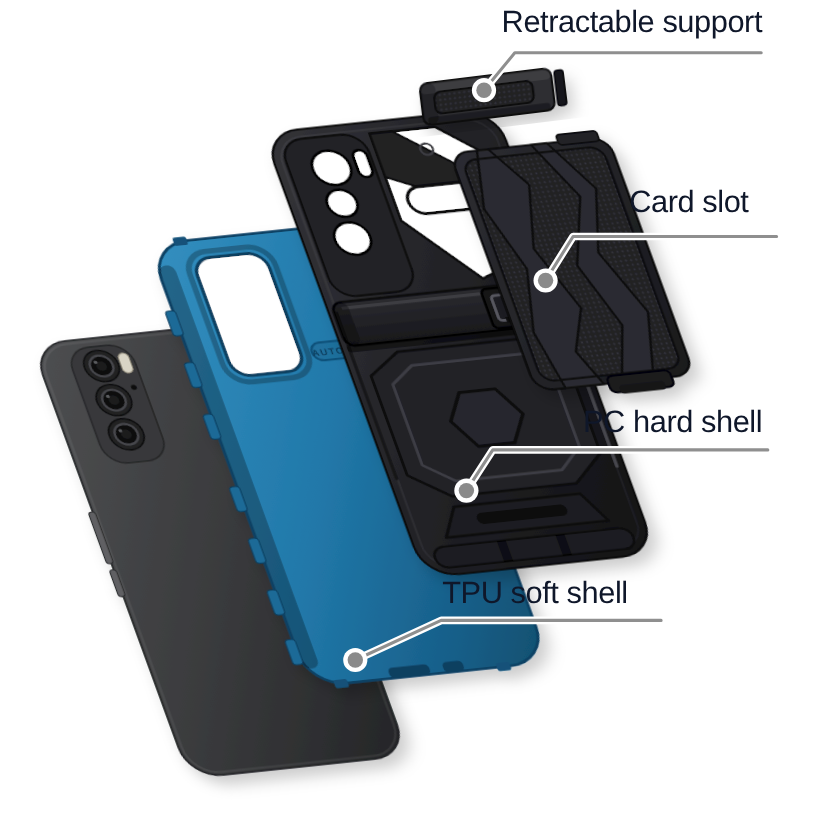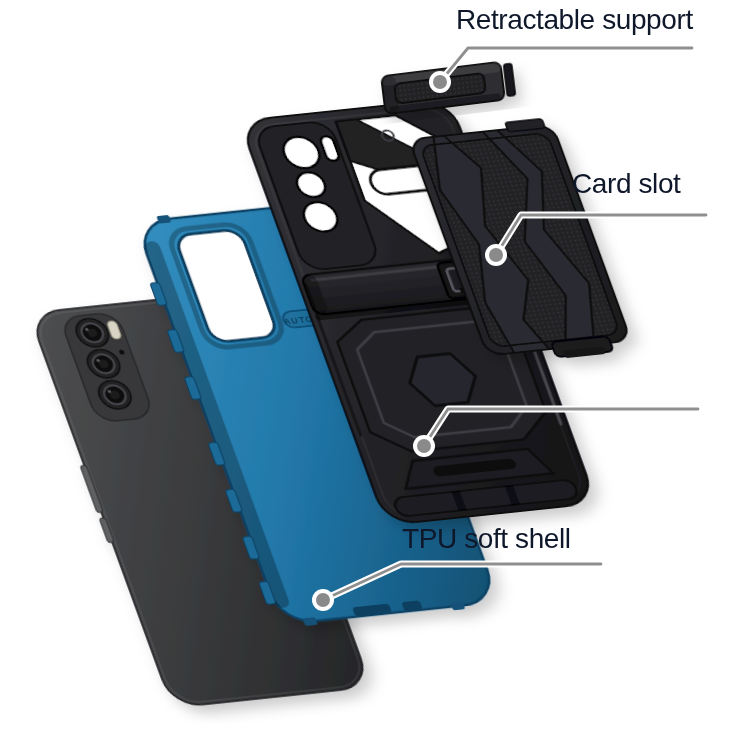--- a/index.html
+++ b/index.html
@@ -203,14 +203,15 @@
       <polyline points="601,564 401,564 323,600" stroke="#8f8f8f" stroke-width="2.8"></polyline>
       <circle cx="323" cy="600" r="11" fill="#ffffff"></circle>
       <circle cx="323" cy="600" r="7" fill="#8a8a8a"></circle>
     </g>
   </g>
 </svg>
 
 
 <div class="callout" style="left:456px;top:4px;">Retractable support</div>
 <div class="callout" style="left:558px;top:168px;margin-left:14px;">Card slot</div>
+<div class="callout" style="left:530px;top:368px;">PC hard shell</div>
 <div class="callout" style="left:402px;top:523px;">TPU soft shell</div>
 </div>
 
 </body></html>

